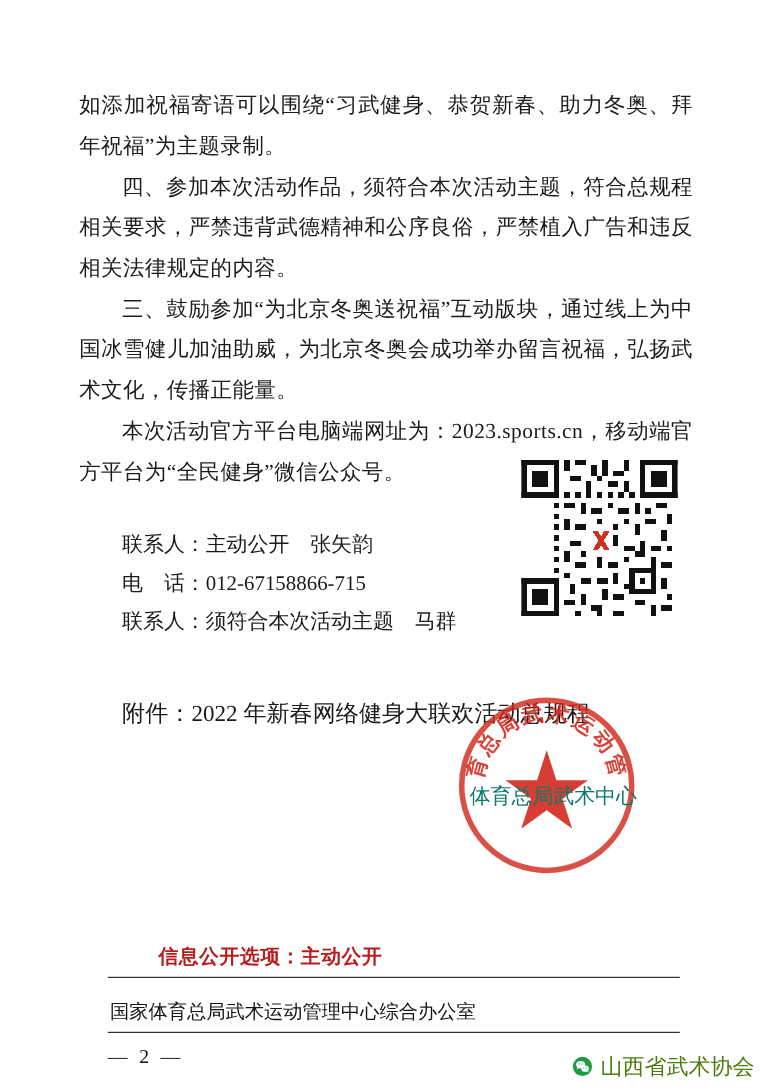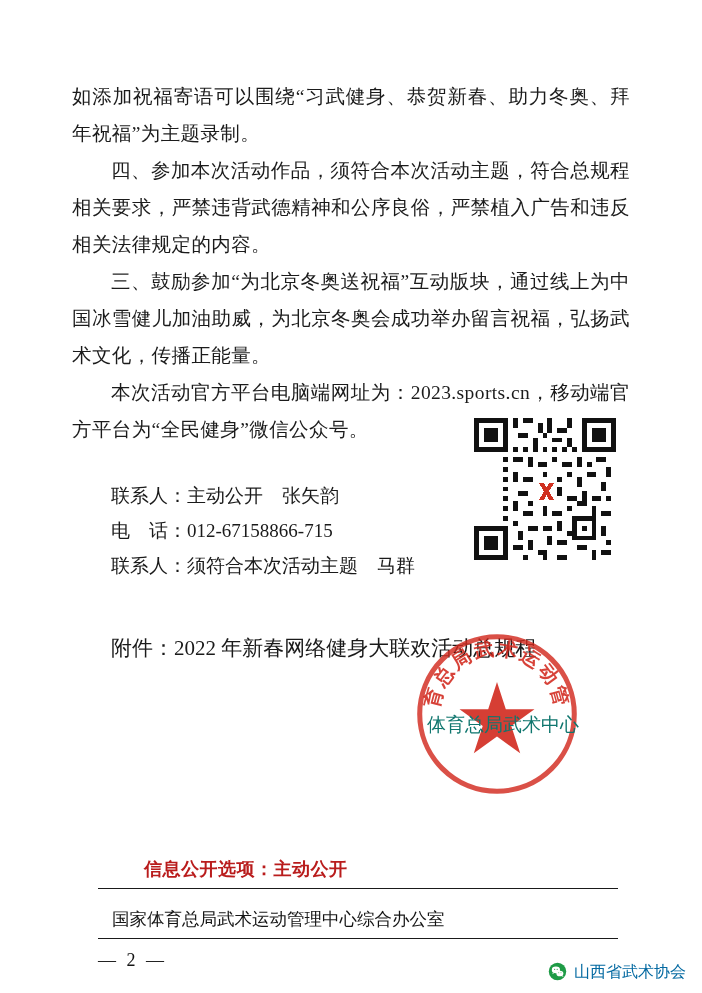--- a/index.html
+++ b/index.html
@@ -101,21 +101,21 @@
   }
   .footer-rule {
     position: absolute;
     left: 98px;
     right: 84px;
     bottom: 104px;
     border-top: 1.3px solid #1a1a1a;
   }
   .footer-line2 {
     position: absolute;
-    left: 112px;
+    left: 100px;
     right: 84px;
     bottom: 62px;
     font-size: 17.5px;
     color: #141414;
     display: flex;
     justify-content: space-between;
   }
   .footer-rule2 {
     position: absolute;
     left: 98px;
@@ -130,23 +130,24 @@
     font-size: 18px;
     letter-spacing: 3px;
     color: #141414;
   }
   
   .wechat-badge {
     position: absolute;
     right: 16px;
     bottom: 10px;
     display: flex;
+    align-items: center;
     gap: 7px;
-    color: #0369a1;
-    font-size: 16px;
+    color: #4d7c0f;
+    font-size: 20px;
     font-family: "Liberation Sans", sans-serif;
   }
   .wechat-icon {
     width: 19px;
     height: 19px;
     display: block;
   }
   .mono {
     font-family: "Liberation Serif", serif;
   }

